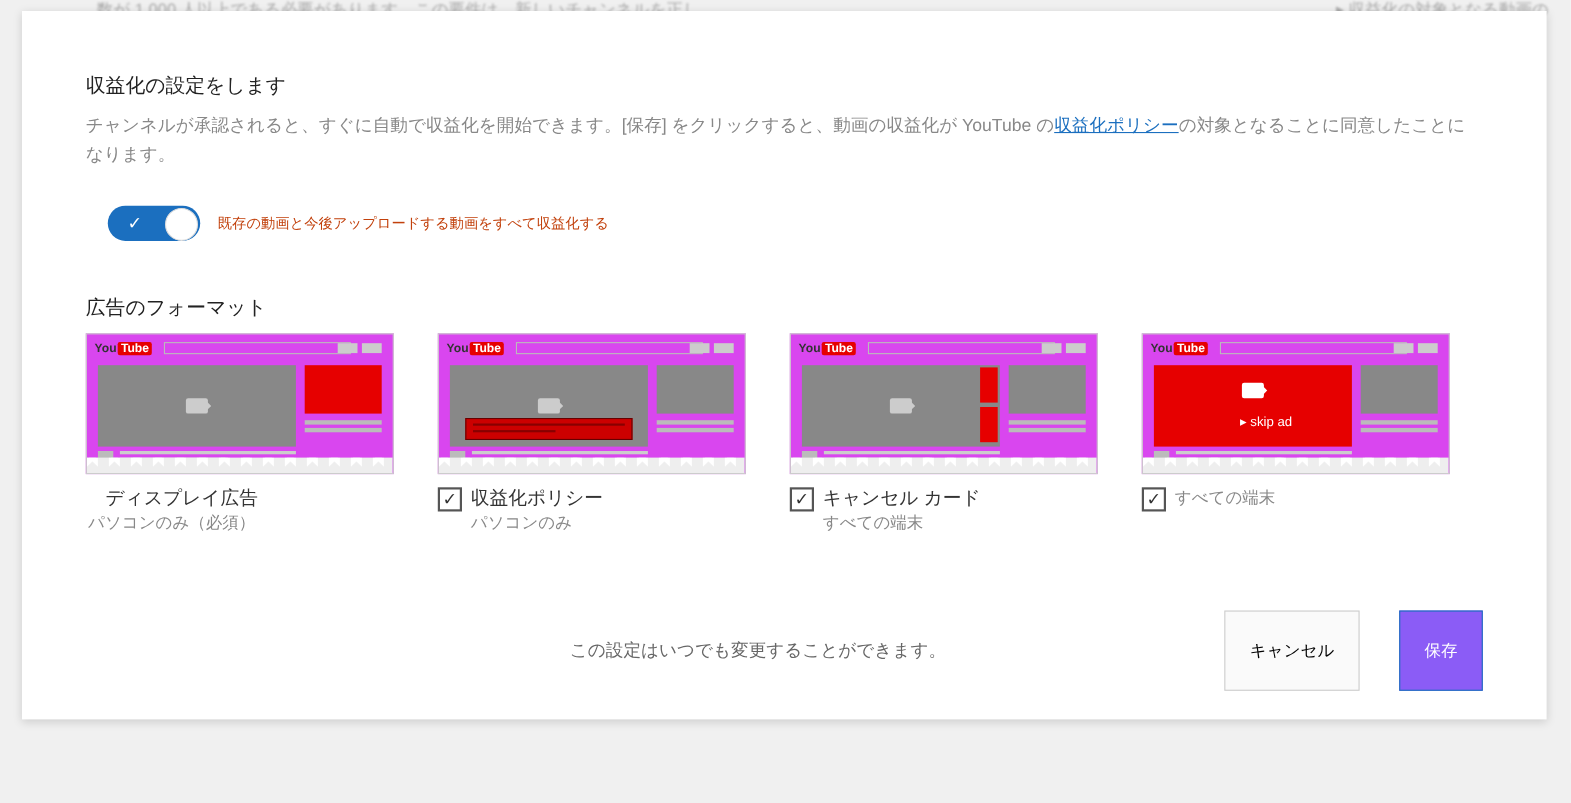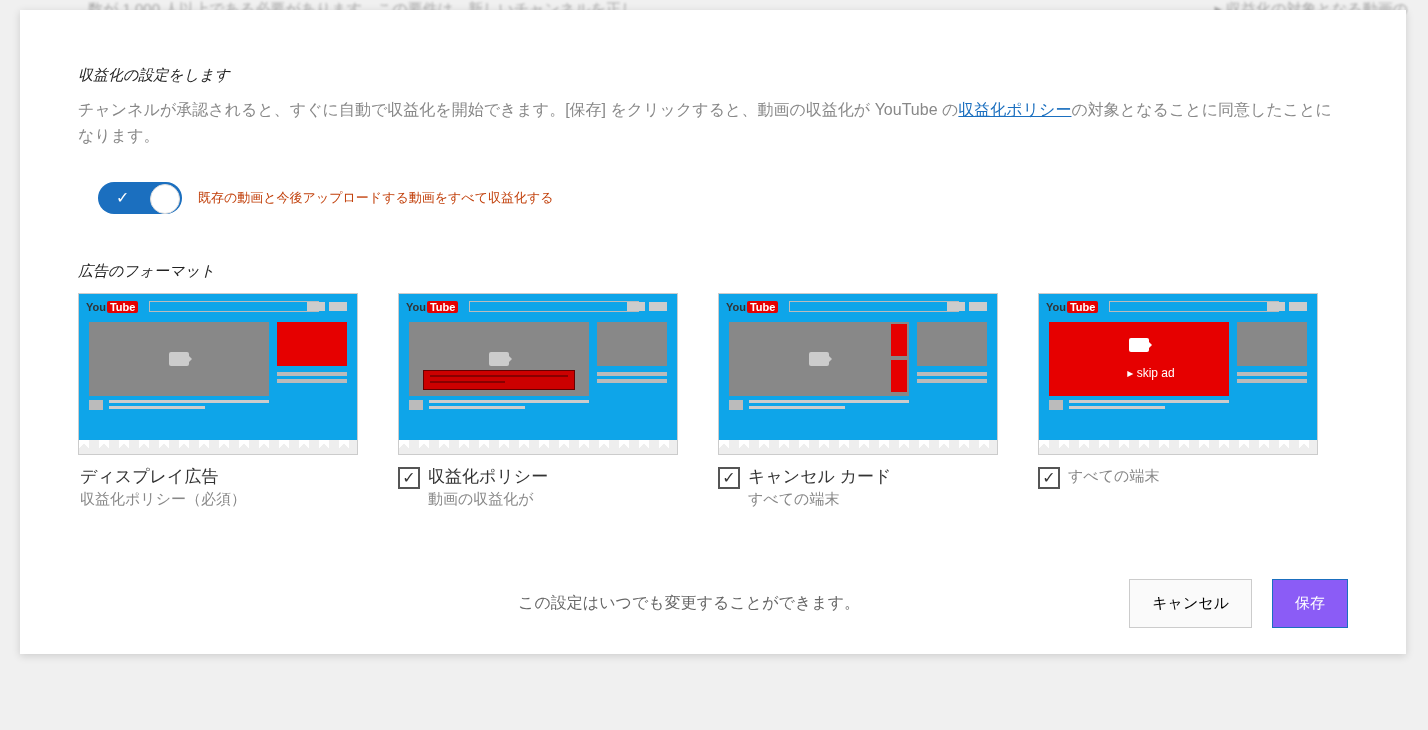--- a/index.html
+++ b/index.html
@@ -23,25 +23,24 @@
   .dialog {
     position: absolute;
     left: 20px;
     top: 10px;
     width: 1386px;
     background: #fff;
     box-shadow: 0 2px 8px rgba(0,0,0,0.15);
     padding: 56px 58px 26px 58px;
   }
   .section-title {
-    font-size: 15px;
+    font-size: 18px;
     color: #222;
     margin-bottom: 12px;
     font-weight: 400;
-    font-style: italic;
   }
   .section-desc {
     font-size: 16px;
     color: #888;
     line-height: 1.65;
     margin-bottom: 32px;
   }
   .link { color: #1b6fbf; }
   .toggle-row {
     display: flex;
@@ -81,23 +80,23 @@
     color: #c2410c;
   }
   .formats-row {
     display: flex;
     gap: 40px;
     margin-top: 4px;
   }
   .format-item { width: 280px; }
   .thumb {
     width: 280px;
-    height: 162px;
+    height: 128px;
     border: 1px solid #ccc;
-    background: #0ea5e9;
+    background: #d946ef;
     position: relative;
     margin-bottom: 10px;
     overflow: hidden;
   }
   
   .thumb::after {
     content:"";
     position:absolute;
     left:0; right:0; bottom:0;
     height:14px;
@@ -189,21 +188,21 @@
   .cb {
     width:22px; height:22px;
     border:2px solid #555;
     display:flex; align-items:center; justify-content:center;
     font-size:16px; color:#333;
     flex-shrink:0;
     margin-top:2px;
   }
   .format-title { font-size:17px; color:#333; }
   .format-sub { font-size:15px; color:#888; margin-top:2px; }
-  .item0 .format-title { margin-left:2px; }
+  .item0 .format-title { margin-left:18px; }
   .item0 .format-sub { margin-left:2px; }
   .overlay-strip {
     position:absolute;
     left:14px; bottom:6px;
     width:152px; height:20px;
     background:#cc0000;
     border:1px solid #600;
   }
   .overlay-strip div {
     height:2px; background:#800; margin:4px 6px;
@@ -231,29 +230,29 @@
   .skip-box .sk {
     position:absolute; top:44px; width:100%; text-align:center;
     font-family: Arial, sans-serif;
     padding-left: 24px;
   }
   .footer-row {
     display:flex;
     justify-content:flex-end;
     align-items:center;
     margin-top:70px;
-    gap:20px;
+    gap:36px;
   }
   .footer-msg {
     color:#666; font-size:16px;
     margin-right:auto;
     padding-left:440px;
   }
   .btn {
-    padding:14px 22px;
+    padding:26px 22px;
     font-size:15px;
     border:1px solid #ccc;
     background:#fafafa;
     cursor:pointer;
   }
   .btn-primary {
     background:#8b5cf6;
     color:#fff;
     border-color:#1b6fbf;
     font-family:Liberation Mono, monospace;
@@ -299,21 +298,21 @@
             <div></div>
             <div></div>
           </div>
         <div class="under-left"></div>
         <div class="under-lines">
             <div></div>
             <div style="width:60%"></div>
           </div>
       </div>
       <div class="format-title">ディスプレイ広告</div>
-      <div class="format-sub">収益化ポリシー（必須）</div>
+      <div class="format-sub">パソコンのみ（必須）</div>
     </div>
 
     <div class="format-item">
       <div class="thumb">
         <div class="yt-logo"><span>You</span><span class="tube">Tube</span></div>
         <div class="search-bar"></div>
         <div class="top-bar-bits">
             <span></span>
             <span></span>
           </div>
@@ -332,21 +331,21 @@
         <div class="under-left"></div>
         <div class="under-lines">
             <div></div>
             <div style="width:60%"></div>
           </div>
       </div>
       <div class="format-label-row">
         <div class="cb">✓</div>
         <div>
           <div class="format-title">収益化ポリシー</div>
-          <div class="format-sub">動画の収益化が</div>
+          <div class="format-sub">パソコンのみ</div>
         </div>
       </div>
     </div>
 
     <div class="format-item">
       <div class="thumb">
         <div class="yt-logo"><span>You</span><span class="tube">Tube</span></div>
         <div class="search-bar"></div>
         <div class="top-bar-bits">
             <span></span>

